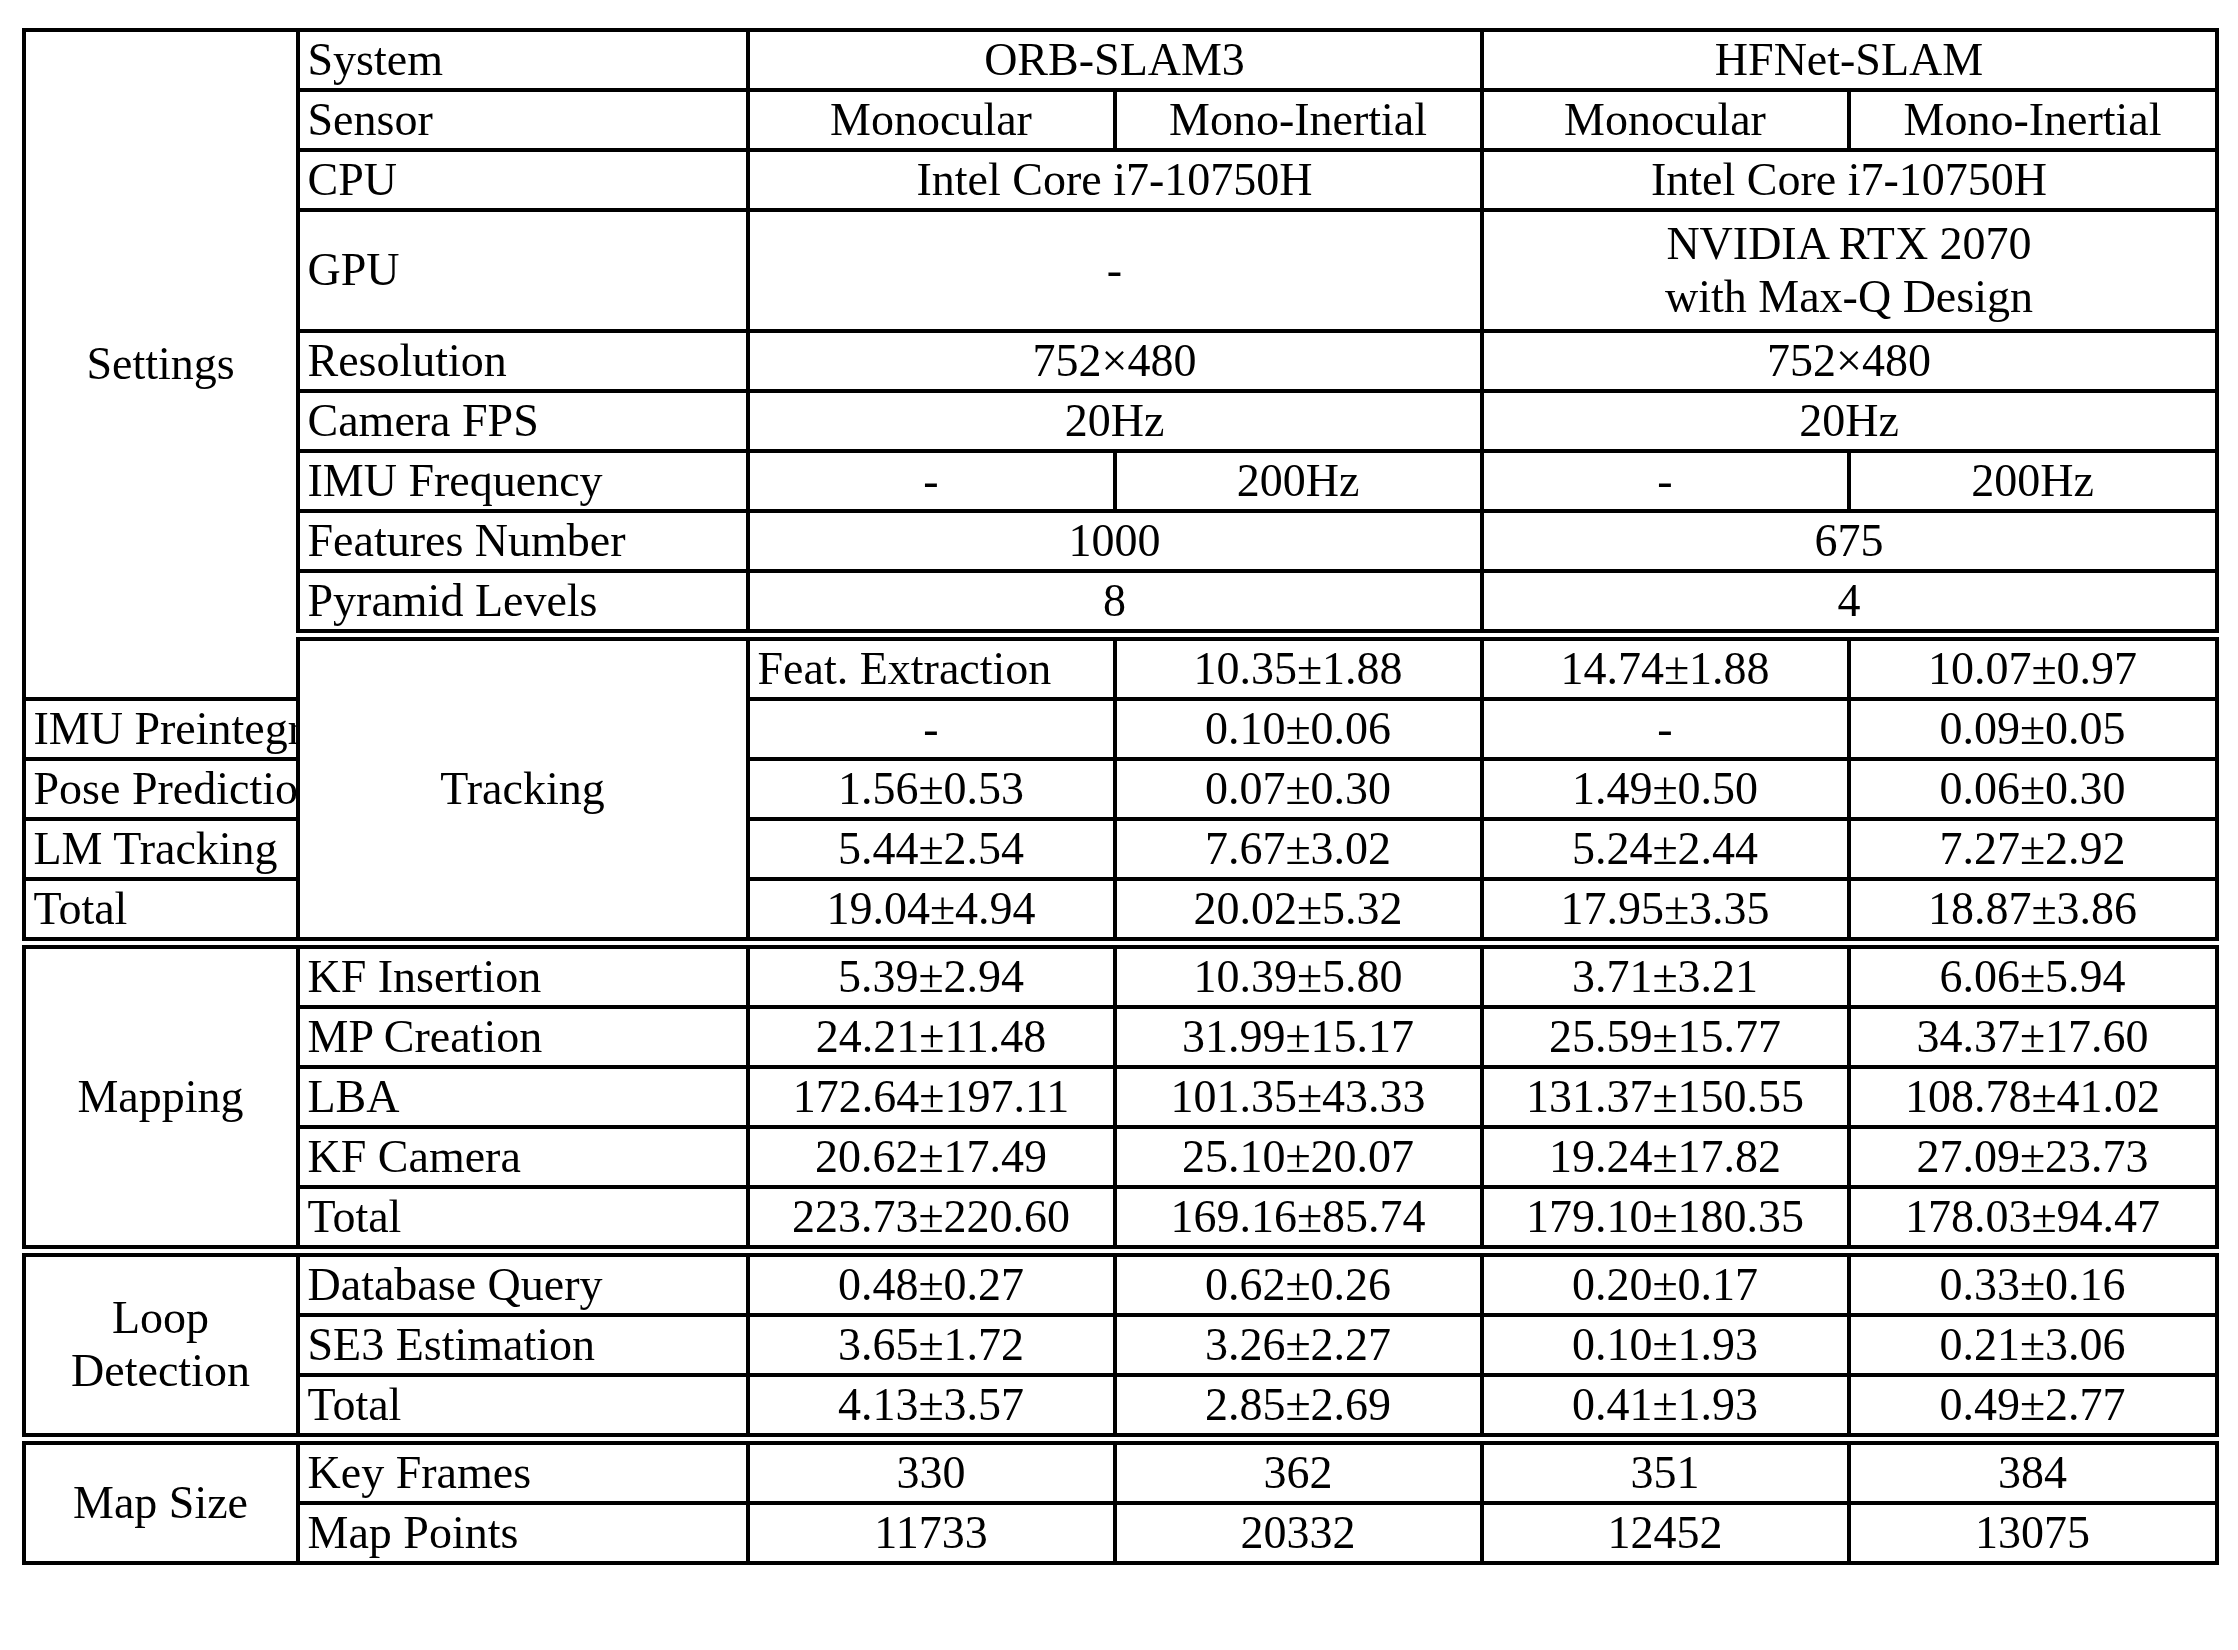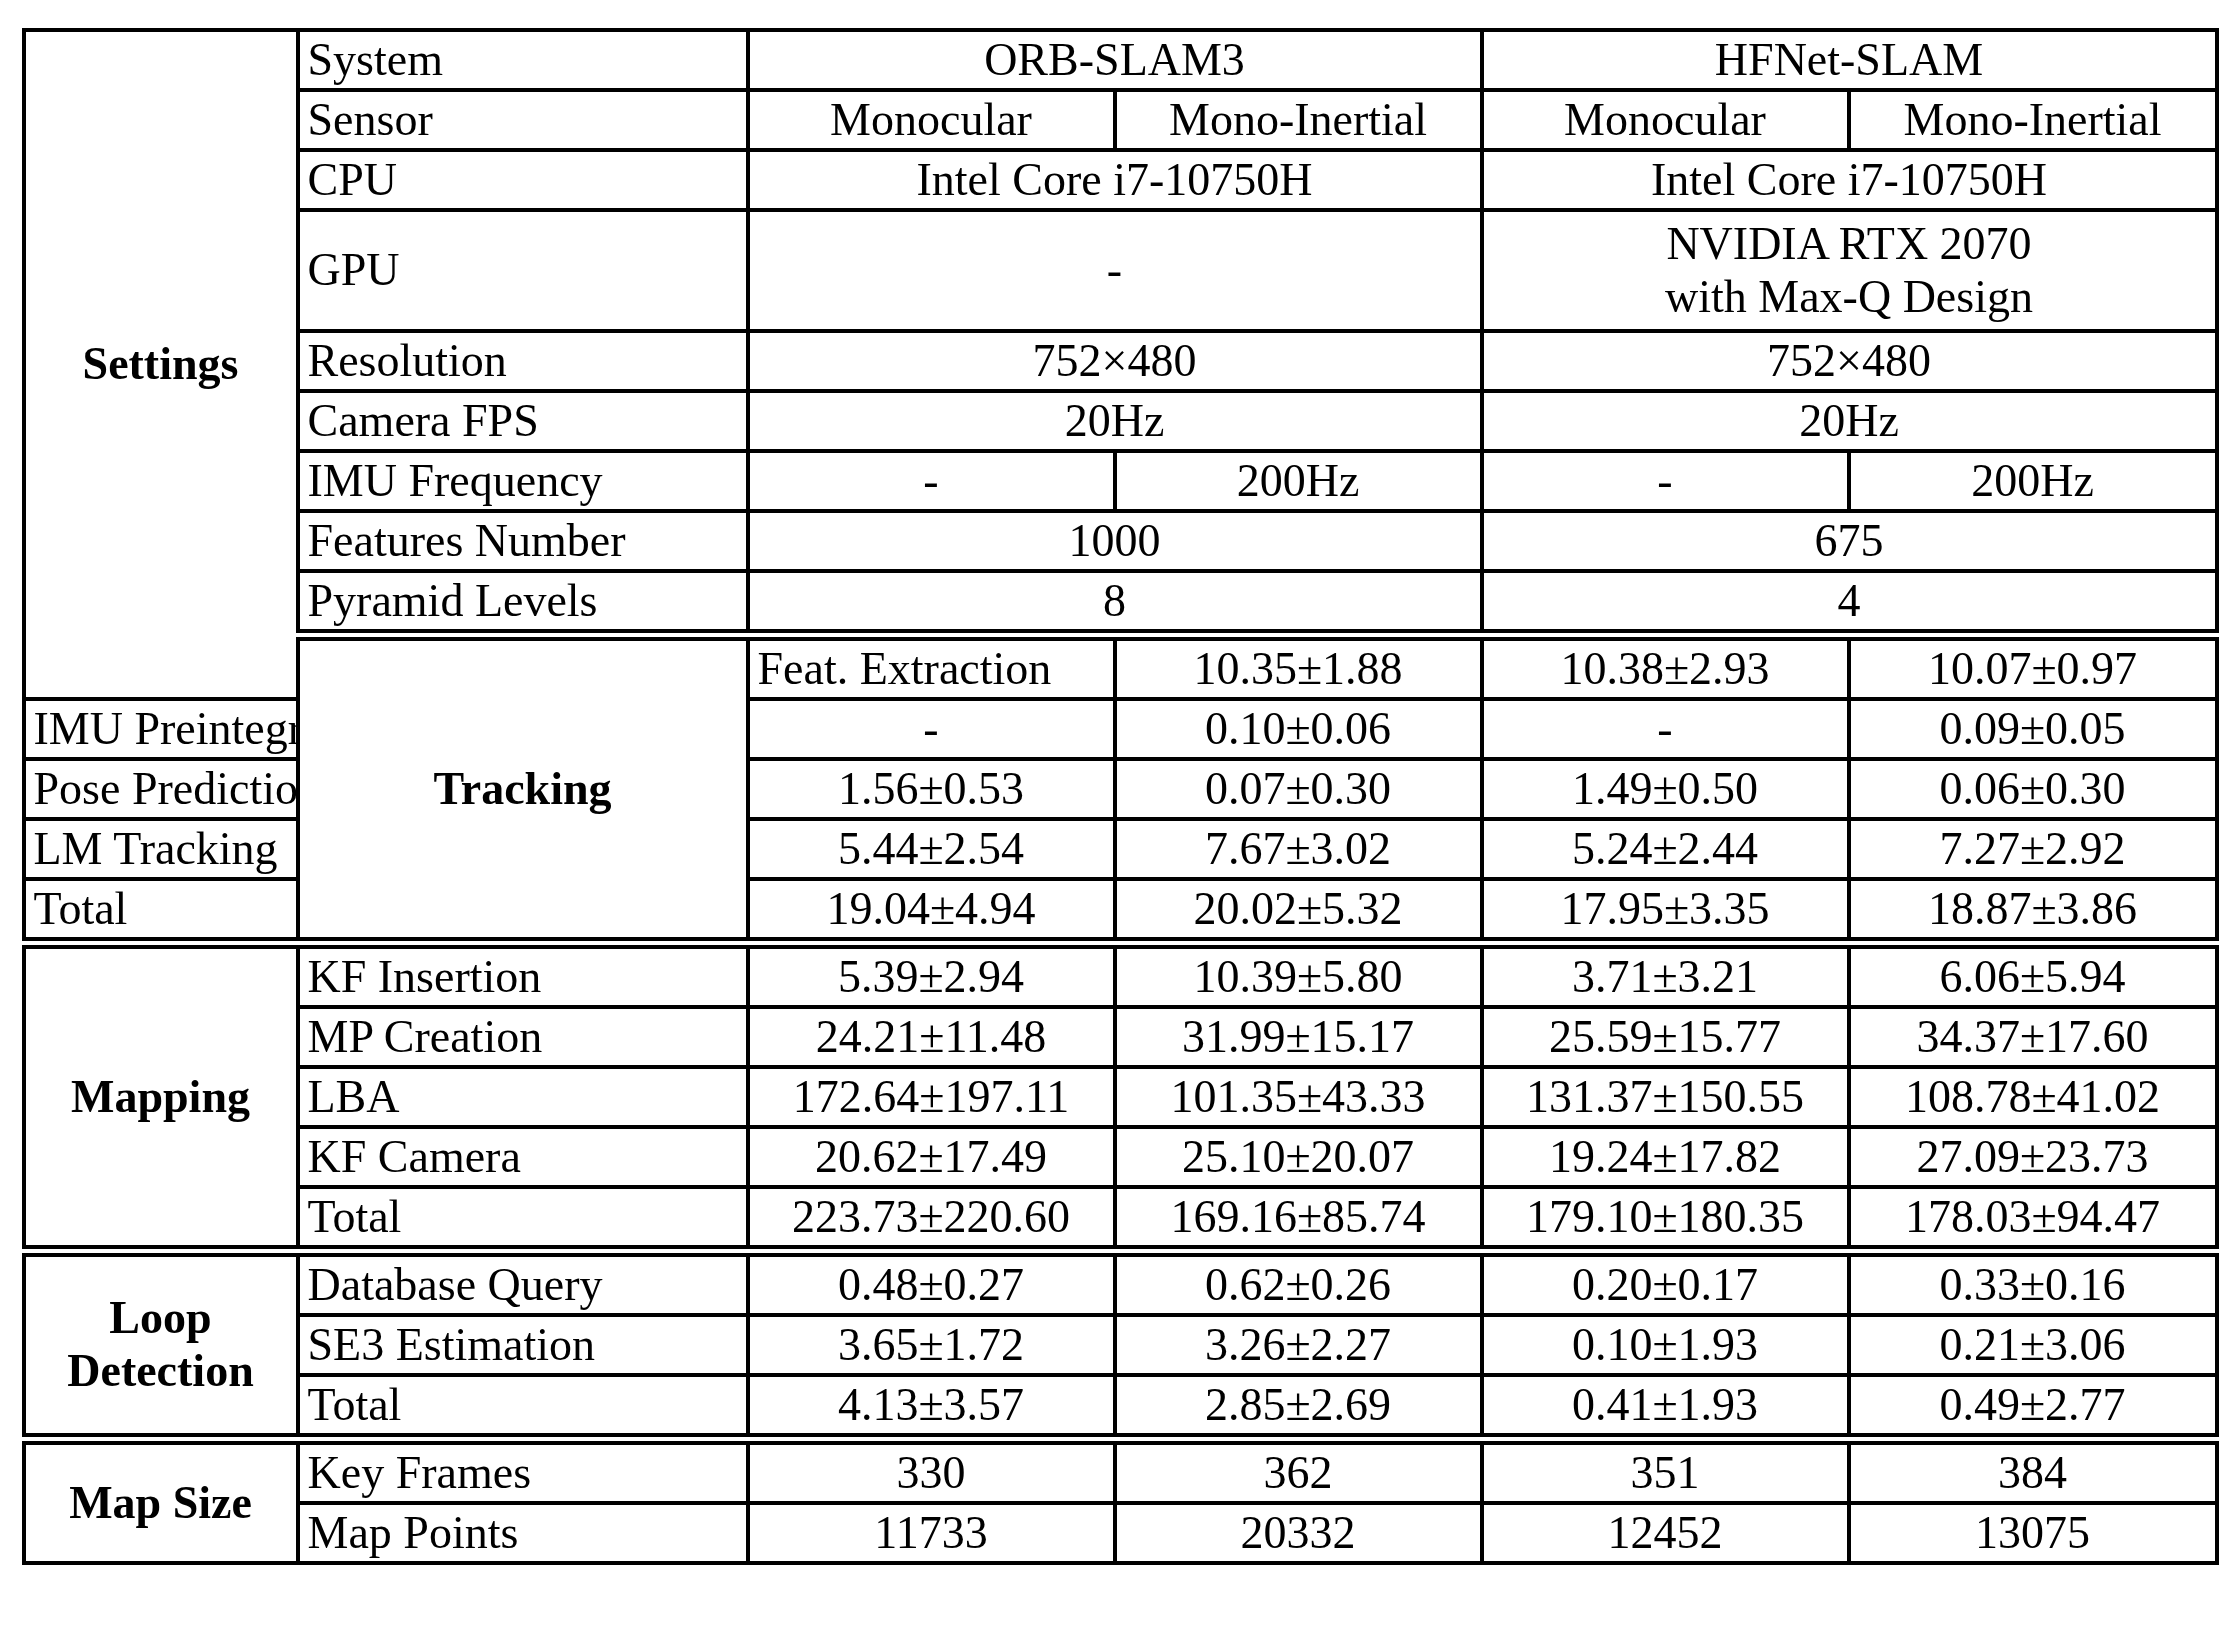--- a/index.html
+++ b/index.html
@@ -4,21 +4,21 @@
 <style>
   html, body { margin:0; padding:0; background:#ffffff; }
   body { width:2239px; height:1650px; position:relative; overflow:hidden;
          font-family:"Liberation Serif","DejaVu Serif",serif; color:#000; }
   table.t { position:absolute; left:21.5px; top:28px; width:2193px;
             border-collapse:collapse; table-layout:fixed; }
   table.t td { border:4px solid #000; padding:0 8px; height:56px;
                font-size:46px; line-height:1.15; white-space:nowrap; overflow:hidden; }
   td.lbl { text-align:left; padding-left:9.4px; }
   td.val { text-align:center; }
-  td.grp { text-align:center; font-weight:bold; font-size:46px; white-space:normal; line-height:1.35; }
+  td.grp { text-align:center; font-weight:normal; font-size:46px; white-space:normal; line-height:1.35; }
   tr.gpu td { height:117px; }
   tr.sep-top td { border-top:12px double #000; }
   col.c0 { width:274px; } col.c1 { width:450px; }
   col.c2 { width:367px; } col.c3 { width:367px; }
   col.c4 { width:367px; } col.c5 { width:368px; }
 </style>
 </head>
 <body>
 
 <table class="t">
@@ -83,21 +83,21 @@
     <tr>
       <td class="lbl">Pyramid Levels</td>
       <td class="val" colspan="2">8</td>
       <td class="val" colspan="2">4</td>
     </tr>
 
     <tr class="sep-top">
       <td class="grp" rowspan="5">Tracking</td>
       <td class="lbl">Feat. Extraction</td>
       <td class="val">10.35±1.88</td>
-      <td class="val">10.38±2.93</td>
+      <td class="val">14.74±1.88</td>
       <td class="val">10.07±0.97</td>
       <td class="val">10.16±1.04</td>
     </tr>
     <tr>
       <td class="lbl">IMU Preintegration</td>
       <td class="val">-</td>
       <td class="val">0.10±0.06</td>
       <td class="val">-</td>
       <td class="val">0.09±0.05</td>
     </tr>

